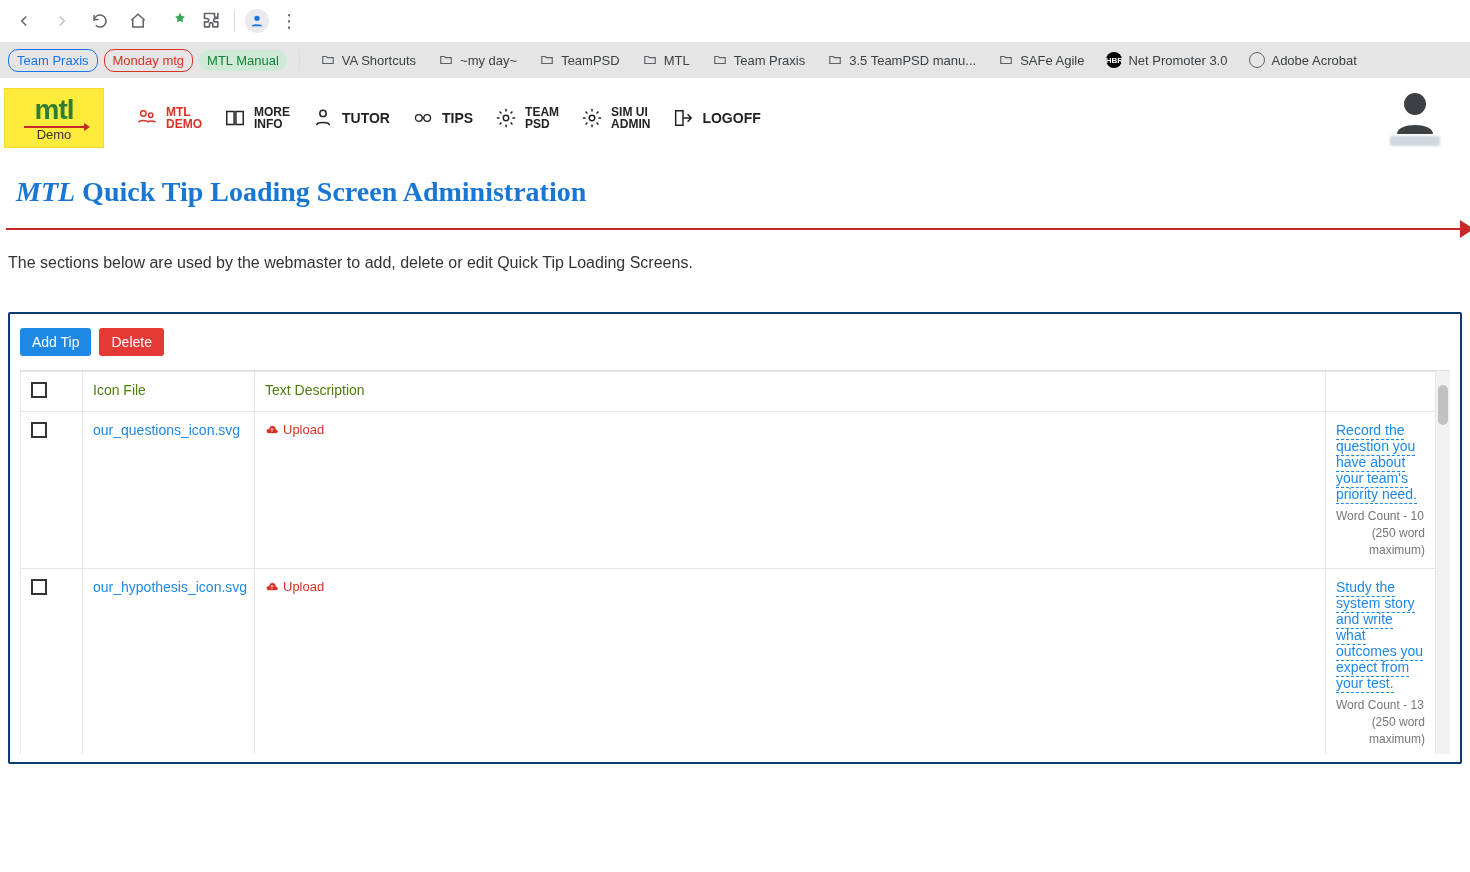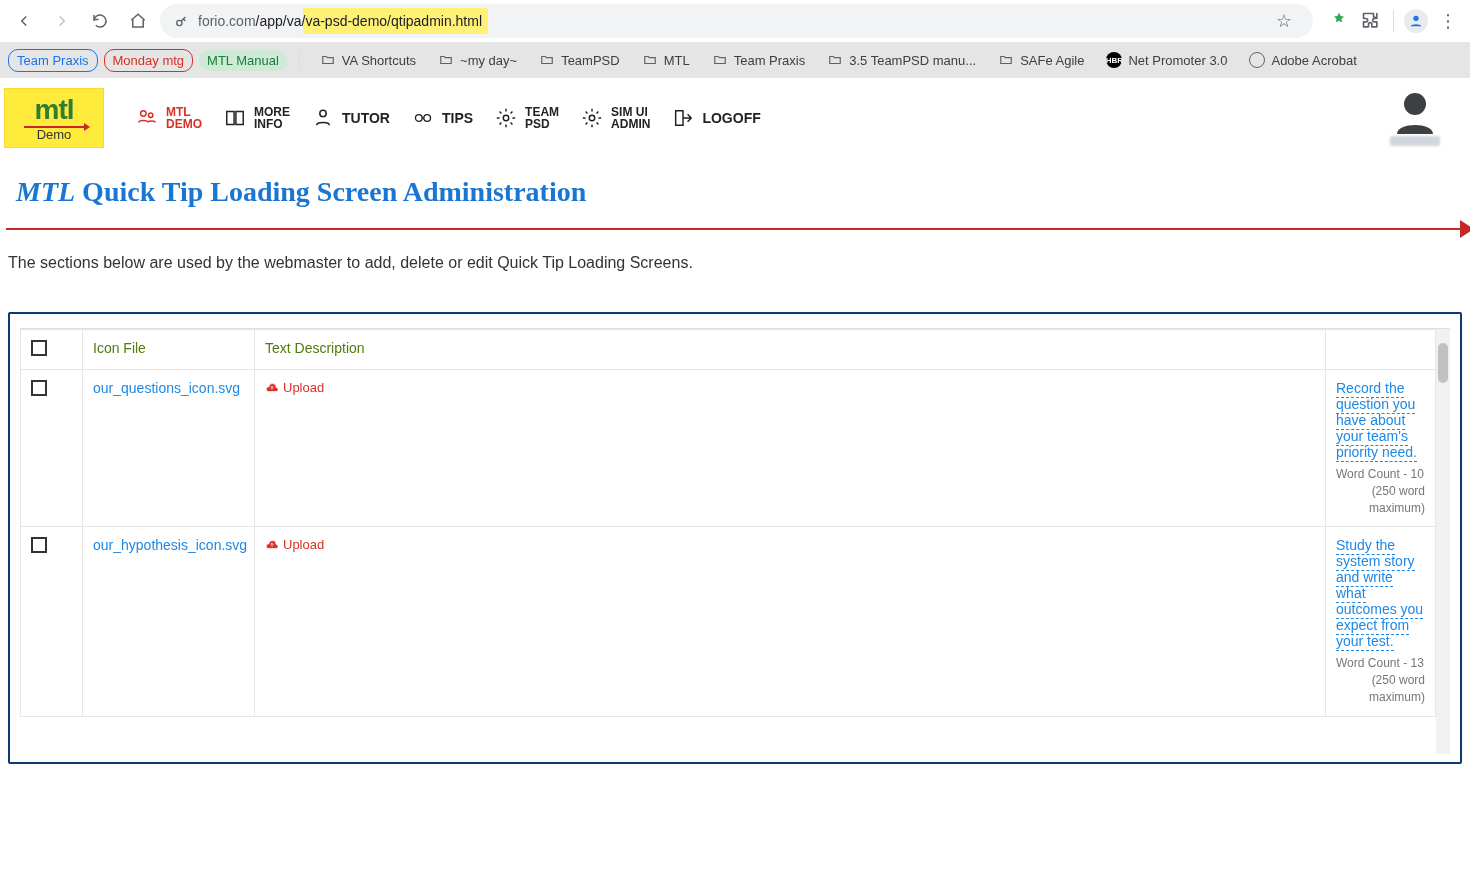--- a/index.html
+++ b/index.html
@@ -107,34 +107,20 @@
   <div class="chrome-btn">
     <svg viewBox="0 0 24 24" fill="none" stroke="currentColor" stroke-width="2">
         <path d="M4 12a8 8 0 1 1 2.34 5.66M4 4v6h6"></path>
       </svg>
   </div>
   <div class="chrome-btn">
     <svg viewBox="0 0 24 24" fill="none" stroke="currentColor" stroke-width="2">
         <path d="M3 11l9-8 9 8M5 10v10h14V10"></path>
       </svg>
   </div>
-  <div class="url-pill">
-    <div class="url-highlight"></div>
-    <div class="url-lock">
-      <svg viewBox="0 0 24 24" width="16" height="16" fill="none" stroke="currentColor" stroke-width="2">
-          <circle cx="8" cy="15" r="4"></circle>
-          <path d="M11 12l6-6m-3 3l3 3"></path>
-        </svg>
-    </div>
-    <span class="url-text" style="z-index:1">
-      <span class="url-pre">forio.com</span><span>/app/va/va-psd-demo/qtipadmin.html</span>
-    </span>
-    <div style="flex:1"></div>
-    <div class="url-star">☆</div>
-  </div>
   <div class="chrome-right">
     <div class="ext">
         <div style="width:20px;height:20px;">
       <svg viewBox="0 0 24 24" fill="#34a853">
             <path d="M12 2l2 4 4 .6-3 3 .7 4L12 12l-3.7 1.6.7-4-3-3L10 6z"></path>
           </svg>
     </div>
       </div>
     <div class="puzzle">
       <svg viewBox="0 0 24 24" width="20" height="20" fill="none" stroke="#5f6368" stroke-width="2">
@@ -321,20 +307,24 @@
   </h1>
 </div>
 <div class="arrow-hr-wrap">
   <div class="arrow-hr"></div>
     <div class="arrow-hr-head"></div>
 </div>
 <div class="subtitle">The sections below are used by the webmaster to add, delete or edit Quick Tip Loading Screens.</div>
 
 <div class="panel">
   <div class="panel-body">
+    <div class="btn-row">
+      <button class="btn btn-blue">Add Tip</button>
+      <button class="btn btn-red">Delete</button>
+    </div>
     <div class="table-wrap">
       <div class="table-scroll">
       <table>
         <colgroup>
               <col class="c-check">
               <col class="c-file">
               <col class="c-desc">
               <col class="c-note">
             </colgroup>
         <thead>

